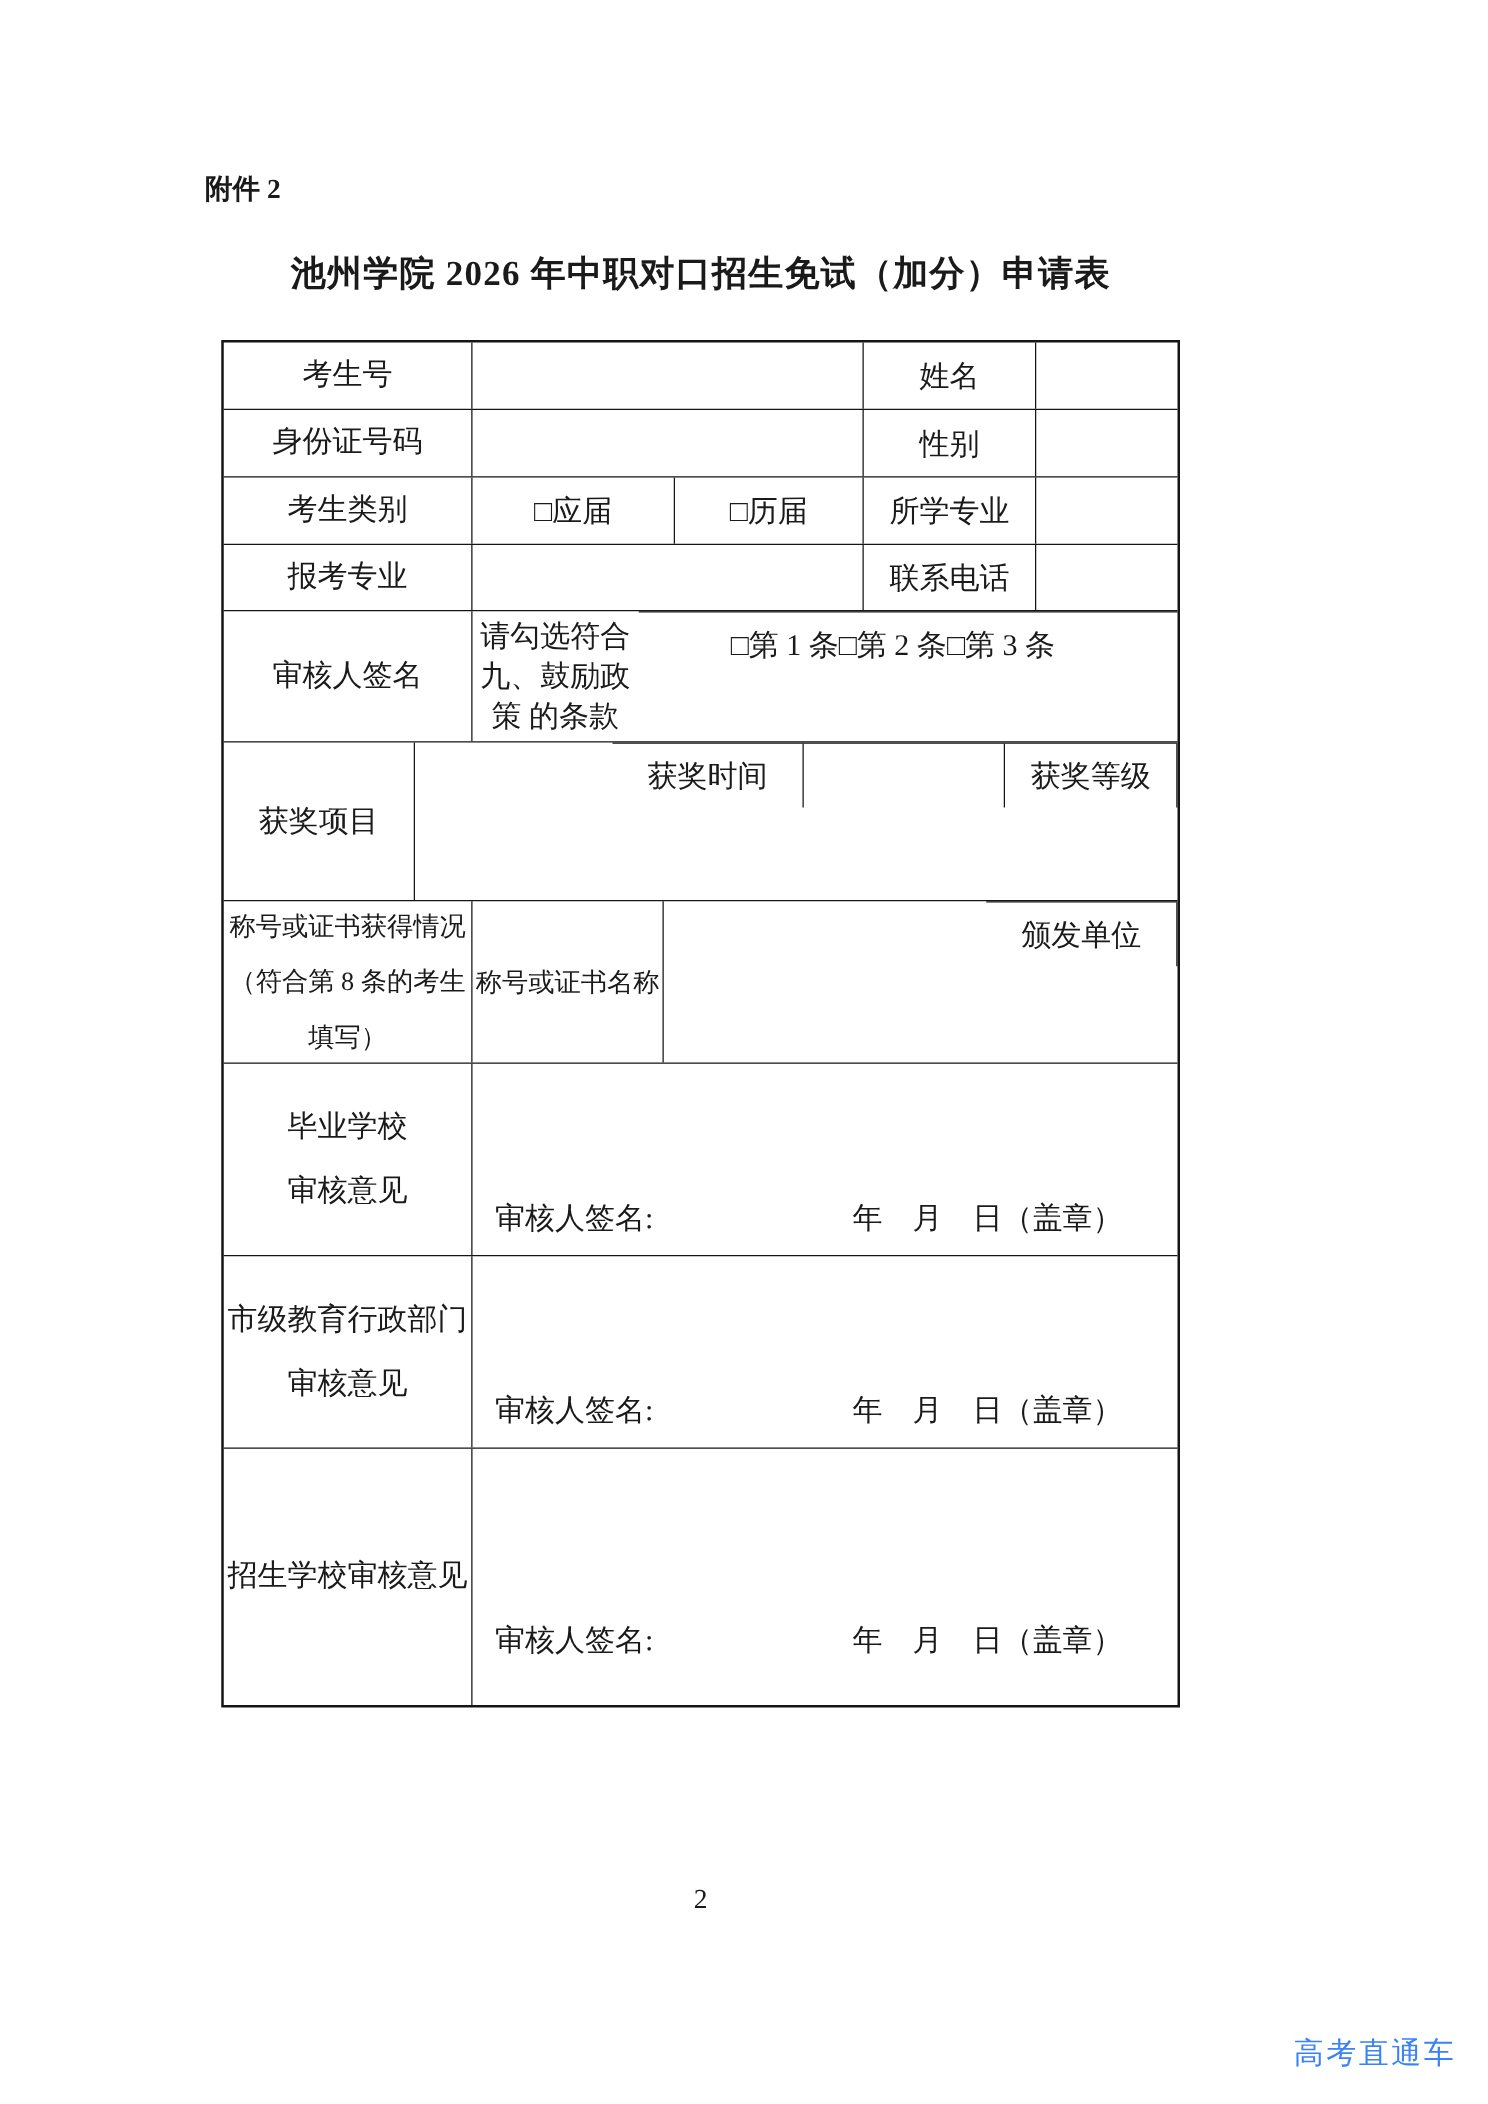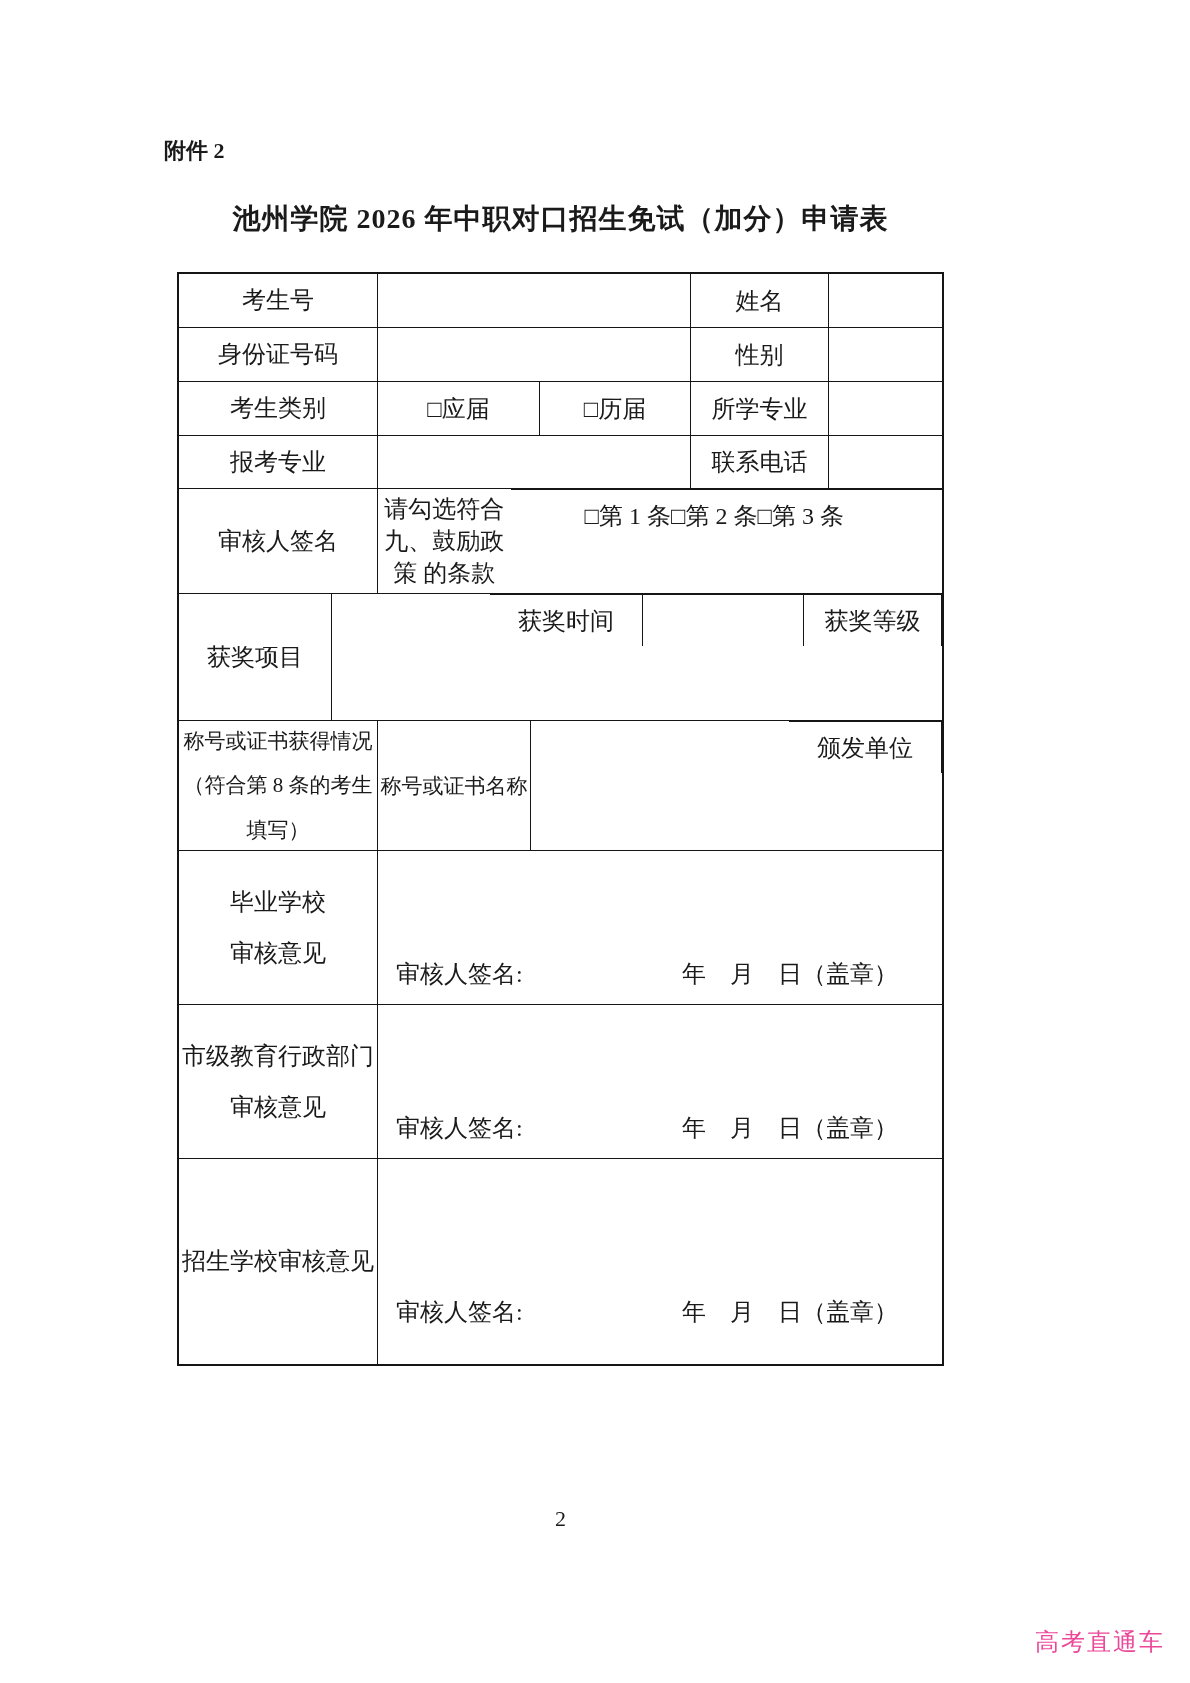--- a/index.html
+++ b/index.html
@@ -28,21 +28,21 @@
   .srow > * + * { border-left:1.5px solid #151515; }
   .grow { flex:1; }
   .cbs { justify-content:space-between; padding:0 98px 0 74px; }
   .sig { flex:1; display:flex; flex-direction:column; justify-content:flex-end;
          padding:0 44px 14px 18px; }
   .sig.deep { padding-bottom:36px; }
   .sigline { display:flex; justify-content:space-between; font-size:24px; }
   .page-number { position:absolute; left:177px; top:1506px; width:767px;
                  text-align:center; font-size:22px; }
   .watermark { position:absolute; right:25px; top:1626px; font-size:24px;
-               color:#ec4899; letter-spacing:2px; }
+               color:#3b82f6; letter-spacing:2px; }
 </style>
 </head>
 <body>
 
 <div class="page">
 
   <div class="attachment">附件 2</div>
   <div class="doc-title">池州学院 2026 年中职对口招生免试（加分）申请表</div>
 
   <div class="ft">

